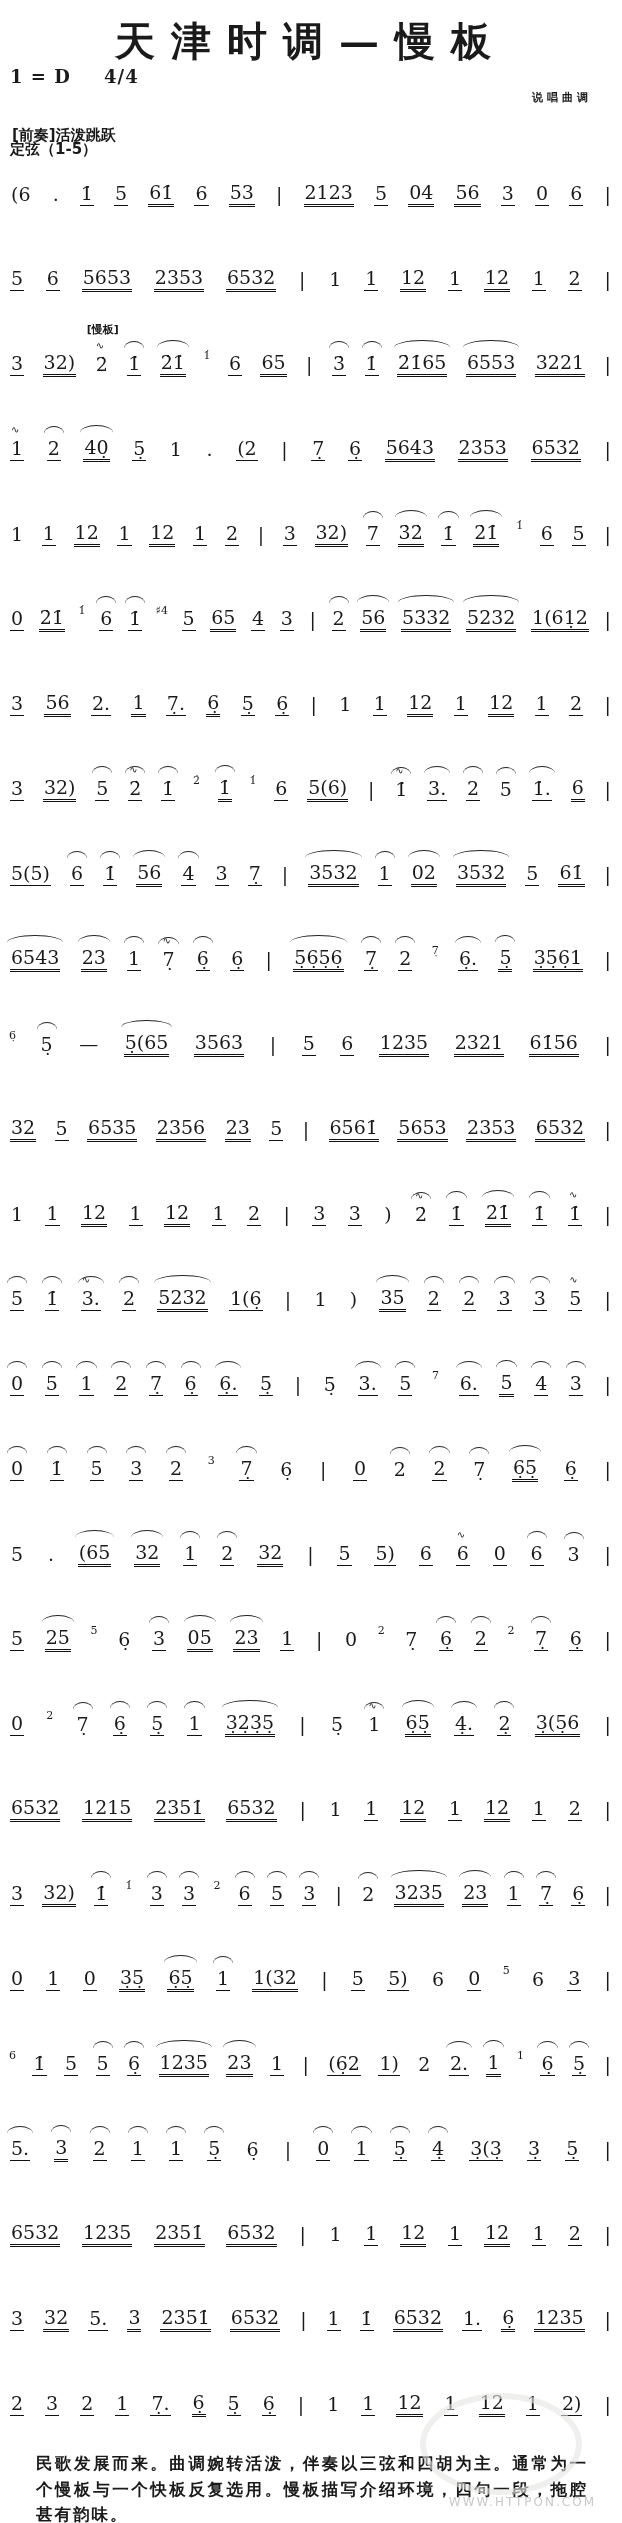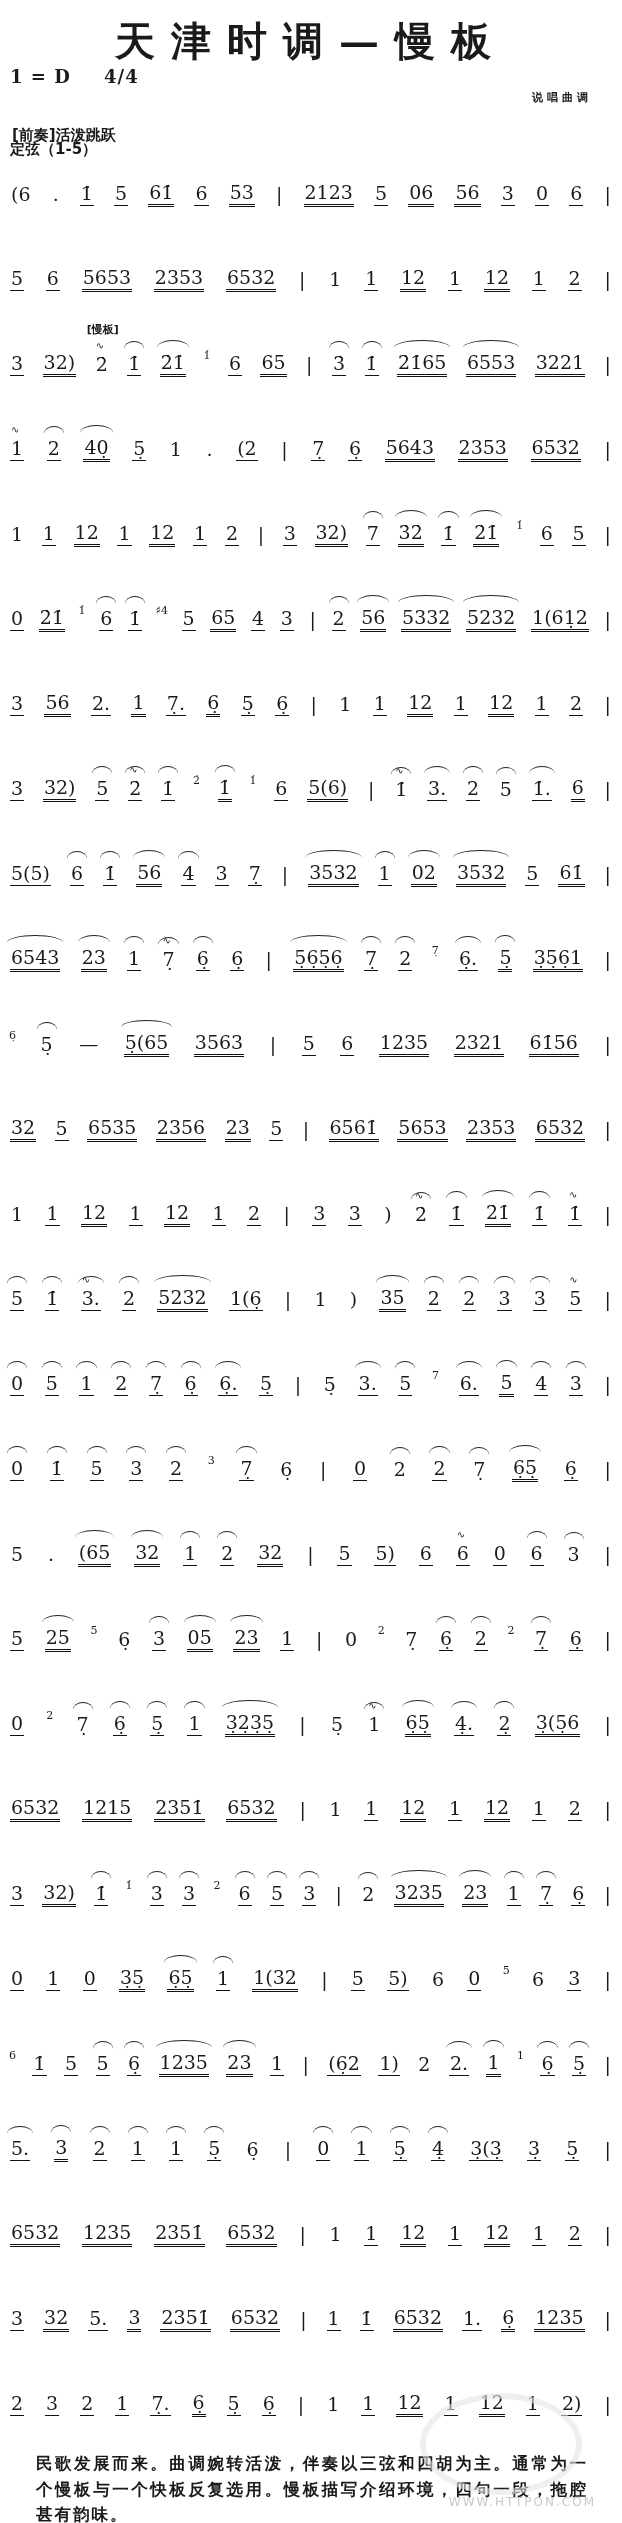--- a/index.html
+++ b/index.html
@@ -57,21 +57,21 @@
         <span class="note">(6</span>
         <span class="note">.</span>
         <span class="note u1">1̇</span>
         <span class="note u1">5</span>
         <span class="note u2">61̇</span>
         <span class="note u1">6</span>
         <span class="note u2">53</span>
         <span class="bar">|</span>
         <span class="note u2">2123</span>
         <span class="note u1">5</span>
-        <span class="note u2">06</span>
+        <span class="note u2">04</span>
         <span class="note u2">56</span>
         <span class="note u1">3</span>
         <span class="note u1">0</span>
         <span class="note u1">6</span>
         <span class="bar">|</span>
       </div>
       <div class="score-row">
         <span class="note u1">5</span>
         <span class="note u1">6</span>
         <span class="note u2">5653</span>

